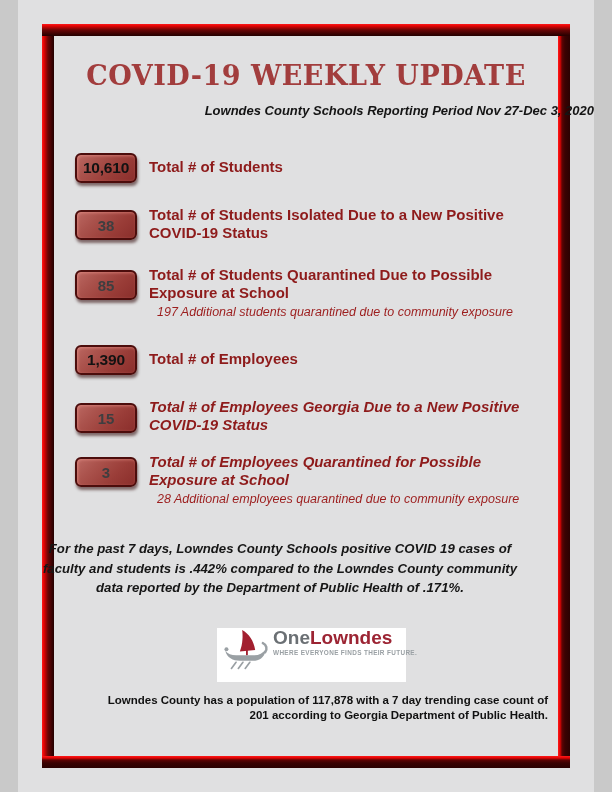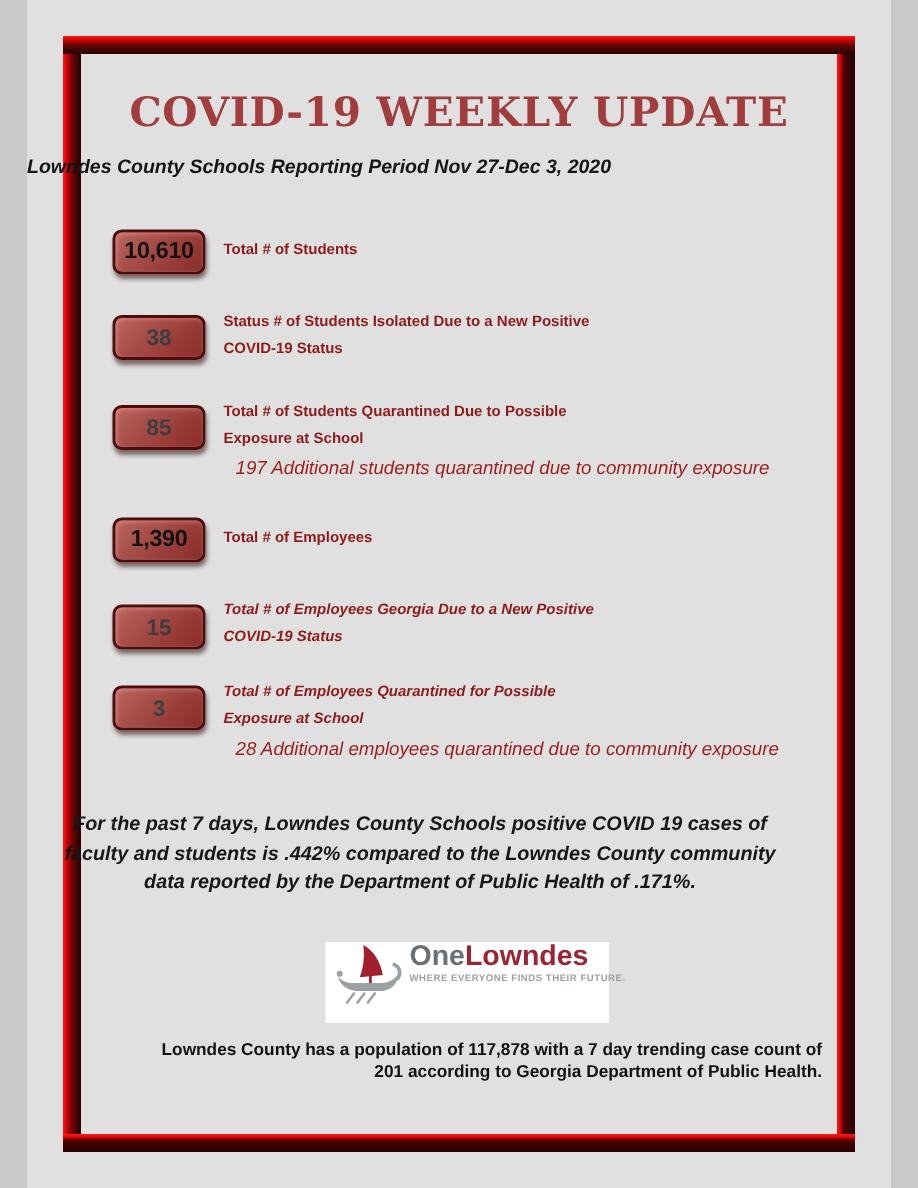--- a/index.html
+++ b/index.html
@@ -16,38 +16,38 @@
       linear-gradient(to top,#2a0101 0px,#3a0202 5px,#5e0404 8px,#e20404 10px,#ff1a1a 12px) bottom left / 100% 12px no-repeat,
       linear-gradient(to right,#ff1a1a 0px,#e20404 2px,#6a0606 6px,#2e0101 11px,#260101 12px) top left / 12px 100% no-repeat,
       linear-gradient(to left,#2a0101 0px,#3a0202 5px,#5e0404 8px,#e20404 10px,#ff1a1a 12px) top right / 12px 100% no-repeat;
   }
   .title{
     position:absolute;top:60px;left:0;right:0;text-align:center;
     font-family:"DejaVu Serif",serif;font-weight:bold;font-size:27px;
     color:#a23d3d;letter-spacing:0.5px;
   }
   .subtitle{
-    position:absolute;top:103px;left:0;right:0;text-align:left;
+    position:absolute;top:103px;left:0;right:0;text-align:right;
     font-size:13px;font-weight:bold;font-style:italic;color:#141414;
   }
   .row{position:absolute;left:57px;display:flex;align-items:flex-start;}
   .r1{top:153px}.r2{top:210px}.r3{top:270px}.r4{top:345px}.r5{top:403px}.r6{top:457px}
   .num-box{
     width:58px;height:26px;flex:0 0 auto;
     border:2px solid #4c0d0c;border-radius:6px;
     background:linear-gradient(135deg,#bb6761 0%,#aa524c 30%,#9a3d38 65%,#8a2e2b 100%);
     box-shadow:1px 3px 3px rgba(46,6,6,.55), inset 1px 1px 3px rgba(255,170,160,.45);
     display:flex;align-items:center;justify-content:center;
     font-weight:bold;font-size:15px;color:#3e3e40;
   }
   .big .num-box{color:#121212;font-size:15.5px;letter-spacing:-0.2px;}
   .text{margin-left:12px;}
   .r1 .text{margin-top:5px}.r2 .text{margin-top:-4px}.r3 .text{margin-top:-4px}
   .r4 .text{margin-top:5px}.r5 .text{margin-top:-5px}.r6 .text{margin-top:-4px}
-  .l1,.l2{display:block;font-weight:bold;font-size:10px;line-height:17.5px;color:#8e1b1b;white-space:nowrap;}
+  .l1,.l2{display:block;font-weight:bold;font-size:15px;line-height:17.5px;color:#8e1b1b;white-space:nowrap;}
   .italic .l1,.italic .l2{font-style:italic;}
   .note{display:block;font-style:italic;font-size:12.5px;color:#9c1d1d;margin:4px 0 0 8px;white-space:nowrap;}
   .note:empty,.l2:empty{display:none;}
   .summary{
     position:absolute;top:539px;left:0;right:0;padding-right:52px;
     text-align:center;font-size:13.2px;font-style:italic;font-weight:600;
     color:#161616;line-height:19.5px;
   }
   .summary span{display:block;}
   .logo{
@@ -79,21 +79,21 @@
     <div class="num-box">10,610</div>
     <div class="text">
       <span class="l1">Total # of Students</span>
 
     </div>
   </div>
 
   <div class="row r2">
     <div class="num-box">38</div>
     <div class="text">
-      <span class="l1">Status # of Students Isolated Due to a New Positive</span>
+      <span class="l1">Total # of Students Isolated Due to a New Positive</span>
       <span class="l2">COVID-19 Status</span>
 
     </div>
   </div>
 
   <div class="row r3">
     <div class="num-box">85</div>
     <div class="text">
       <span class="l1">Total # of Students Quarantined Due to Possible</span>
       <span class="l2">Exposure at School</span>

